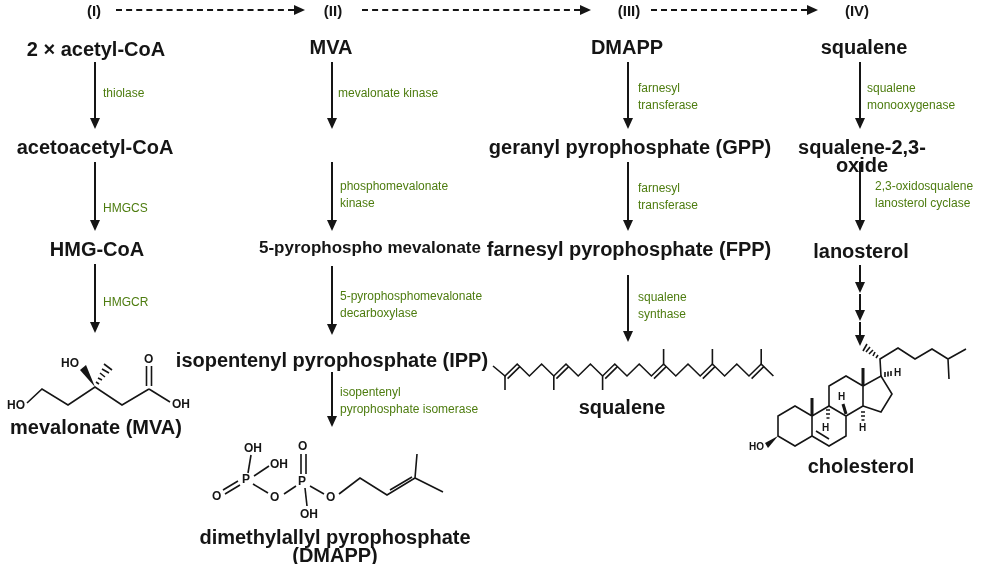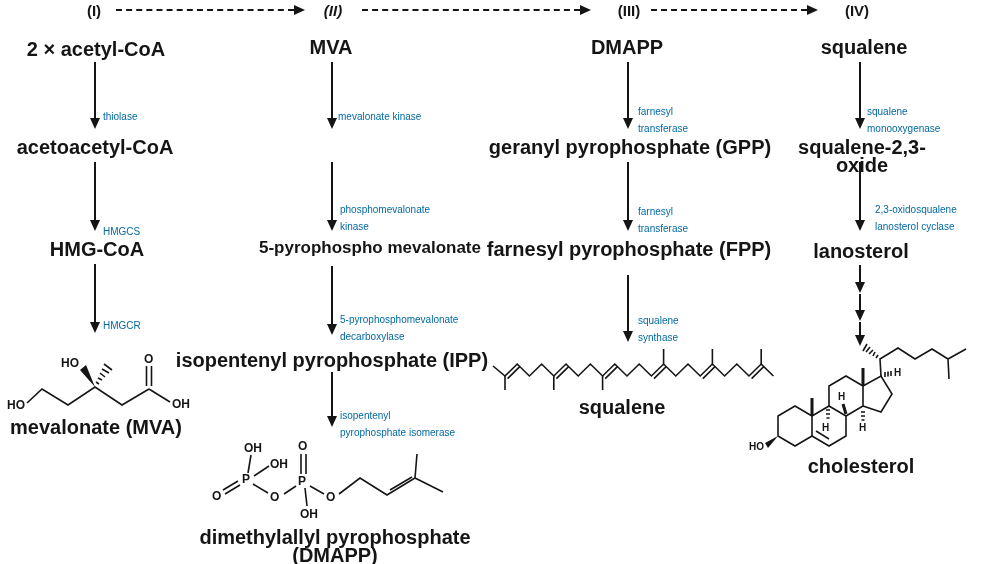--- a/index.html
+++ b/index.html
@@ -2,41 +2,41 @@
 <html><head>
 <meta charset="utf-8">
 <style>
   html,body{margin:0;padding:0;background:#ffffff;}
   .canvas{position:relative;width:994px;height:564px;background:#ffffff;overflow:hidden;
           font-family:"Liberation Sans",sans-serif;color:#151515;}
   .stage{position:absolute;transform:translateX(-50%);font-weight:bold;font-size:15px;white-space:pre;}
   .compound{position:absolute;transform:translateX(-50%);font-weight:bold;font-size:20px;
             white-space:pre-line;text-align:center;line-height:18px;}
   .compound.lg{font-size:17px;}
-  .enzyme{position:absolute;color:#0369a1;font-size:10px;line-height:17px;white-space:pre-line;margin-top:23px;}
+  .enzyme{position:absolute;color:#4d7c0f;font-size:12px;line-height:17px;white-space:pre-line;}
   .varrow{position:absolute;width:2px;background:#151515;}
   .varrow::after{content:"";position:absolute;top:100%;left:50%;transform:translateX(-50%);
                  width:0;height:0;border:5px solid transparent;border-bottom:0;border-top:11px solid #151515;}
   .harrow{position:absolute;height:0;border-top:2px dashed #151515;}
   .harrow::after{content:"";position:absolute;left:100%;top:-6px;width:0;height:0;
                  border:5px solid transparent;border-right:0;border-left:11px solid #151515;}
   svg{position:absolute;overflow:visible;}
   svg .bond{stroke:#151515;stroke-width:1.6;fill:none;}
   svg .bold{stroke-width:3;}
   svg .wedge{fill:#151515;stroke:none;}
   svg text{fill:#151515;font-family:"Liberation Sans",sans-serif;font-weight:bold;}
 </style>
 </head>
 <body>
 
 <div class="canvas">
 
   <div class="stage" style="left:94px;top:2px;">(I)</div>
   <div class="harrow" style="left:116px;top:9px;width:178px;"></div>
-  <div class="stage" style="left:333px;top:2px;font-style:italic;">(II)</div>
+  <div class="stage" style="left:333px;top:2px;">(II)</div>
   <div class="harrow" style="left:362px;top:9px;width:218px;"></div>
   <div class="stage" style="left:629px;top:2px;">(III)</div>
   <div class="harrow" style="left:651px;top:9px;width:156px;"></div>
   <div class="stage" style="left:857px;top:2px;">(IV)</div>
 
   <div class="compound" style="left:96px;top:40px;">2 × acetyl-CoA</div>
   <div class="varrow" style="left:94px;top:62px;height:56px;"></div>
   <div class="enzyme" style="left:103px;top:85px;">thiolase</div>
   <div class="compound" style="left:95px;top:138px;">acetoacetyl-CoA</div>
   <div class="varrow" style="left:94px;top:162px;height:58px;"></div>

